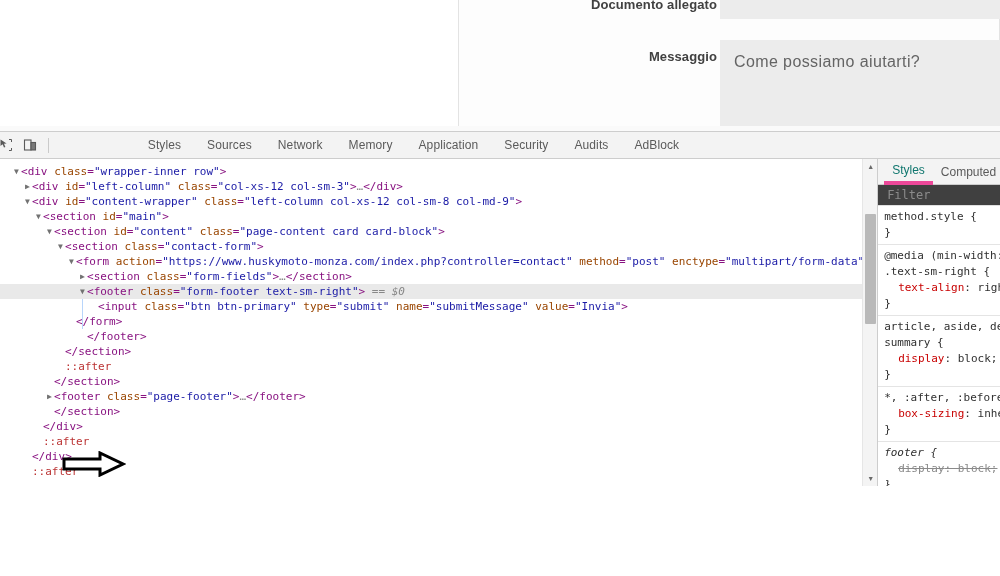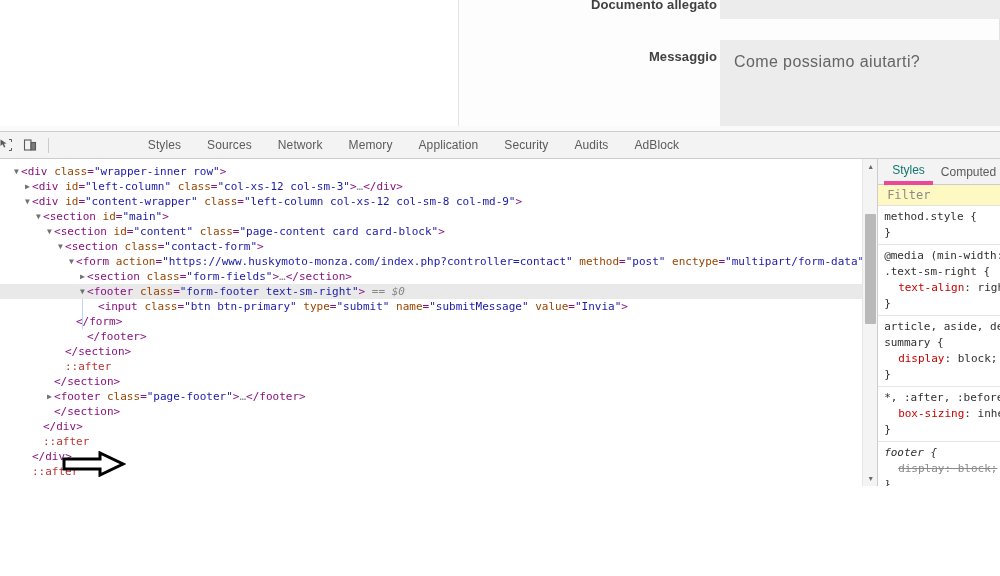--- a/index.html
+++ b/index.html
@@ -263,21 +263,21 @@
     height: 26px;
     box-sizing: border-box;
     white-space: nowrap;
   }
   .st-tab.active {
     color: #0f766e;
     border-bottom: 4px solid #ec4899;
   }
   .filter-bar {
     height: 21px;
-    background: #fef9c3;
+    background: #404040;
     border-bottom: 1px solid #e0e0e0;
     display: flex;
     align-items: center;
     padding-left: 9px;
     box-sizing: border-box;
   }
   .filter-text {
     font-size: 12px;
     color: #8b8b8b;
     font-family: "DejaVu Sans Mono", "Liberation Mono", monospace;

